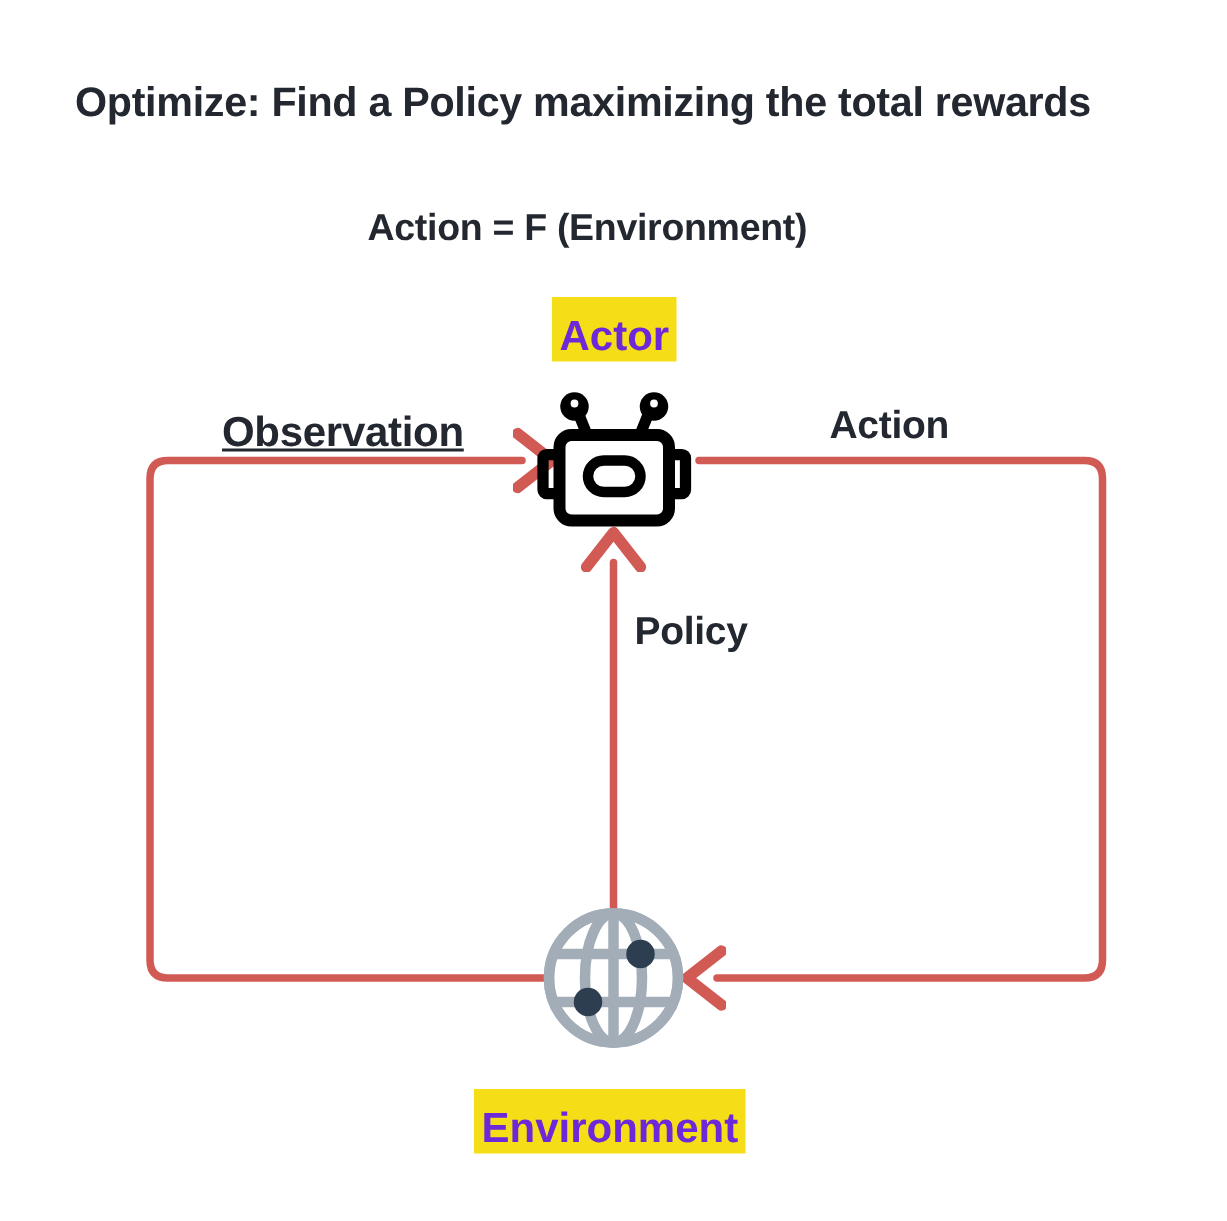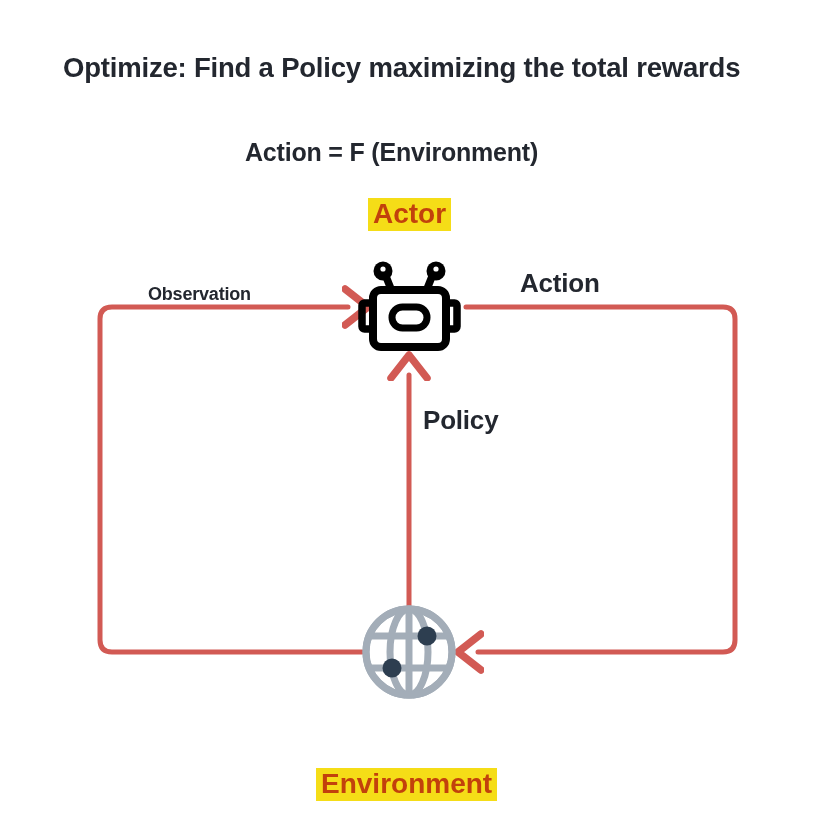--- a/index.html
+++ b/index.html
@@ -21,54 +21,53 @@
     position: absolute;
     color: #23272f;
     font-weight: bold;
     white-space: nowrap;
     letter-spacing: -0.2px;
   }
   #title {
     left: 50px;
     top: 52px;
     font-size: 27.5px;
-    margin-left: 13px;
   }
   #formula {
     left: 245px;
     top: 138px;
     font-size: 25px;
   }
   .hl {
     position: absolute;
     font-weight: bold;
-    color: #c2410c;
+    color: #6d28d9;
     white-space: nowrap;
     background: #f5dd17;
-    padding: 1px 5px 3px 5px;
+    padding: 11px 5px 3px 5px;
     line-height: 1.05;
   }
   #actor-label {
     left: 368px;
     top: 198px;
     font-size: 28px;
   }
   #environment-label {
     left: 316px;
     top: 726px;
     font-size: 28px;
-    margin-top: 42px;
   }
   #observation-label {
     left: 148px;
-    top: 284px;
-    font-size: 18px;
+    top: 272px;
+    font-size: 28px;
+    text-decoration: underline;
   }
   #action-label {
-    left: 520px;
+    left: 553px;
     top: 268px;
     font-size: 26px;
   }
   #reward-label {
     left: 423px;
     top: 405px;
     font-size: 26px;
   }
   svg.layer {
     position: absolute;

